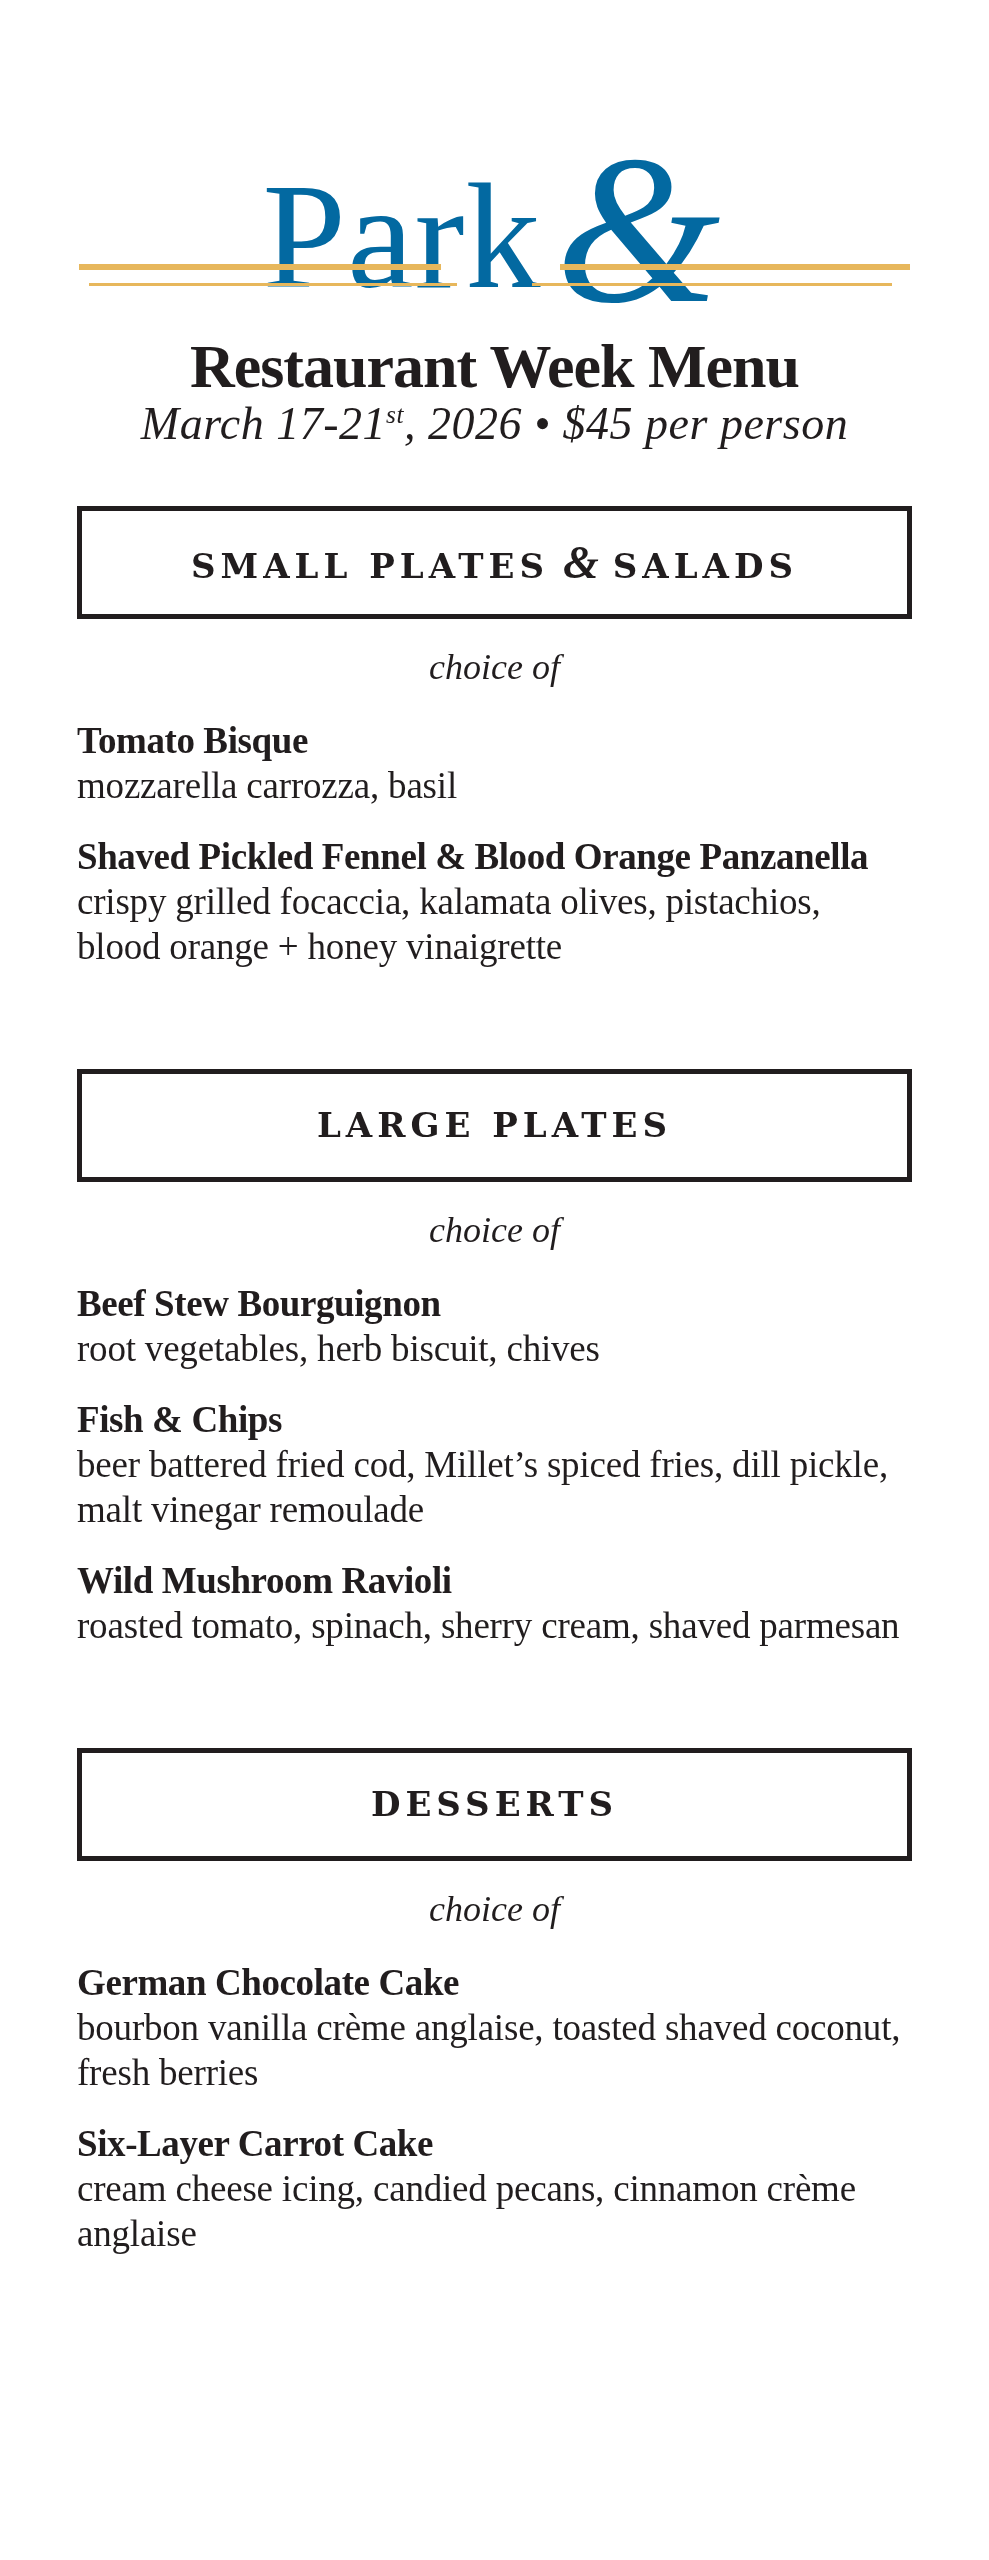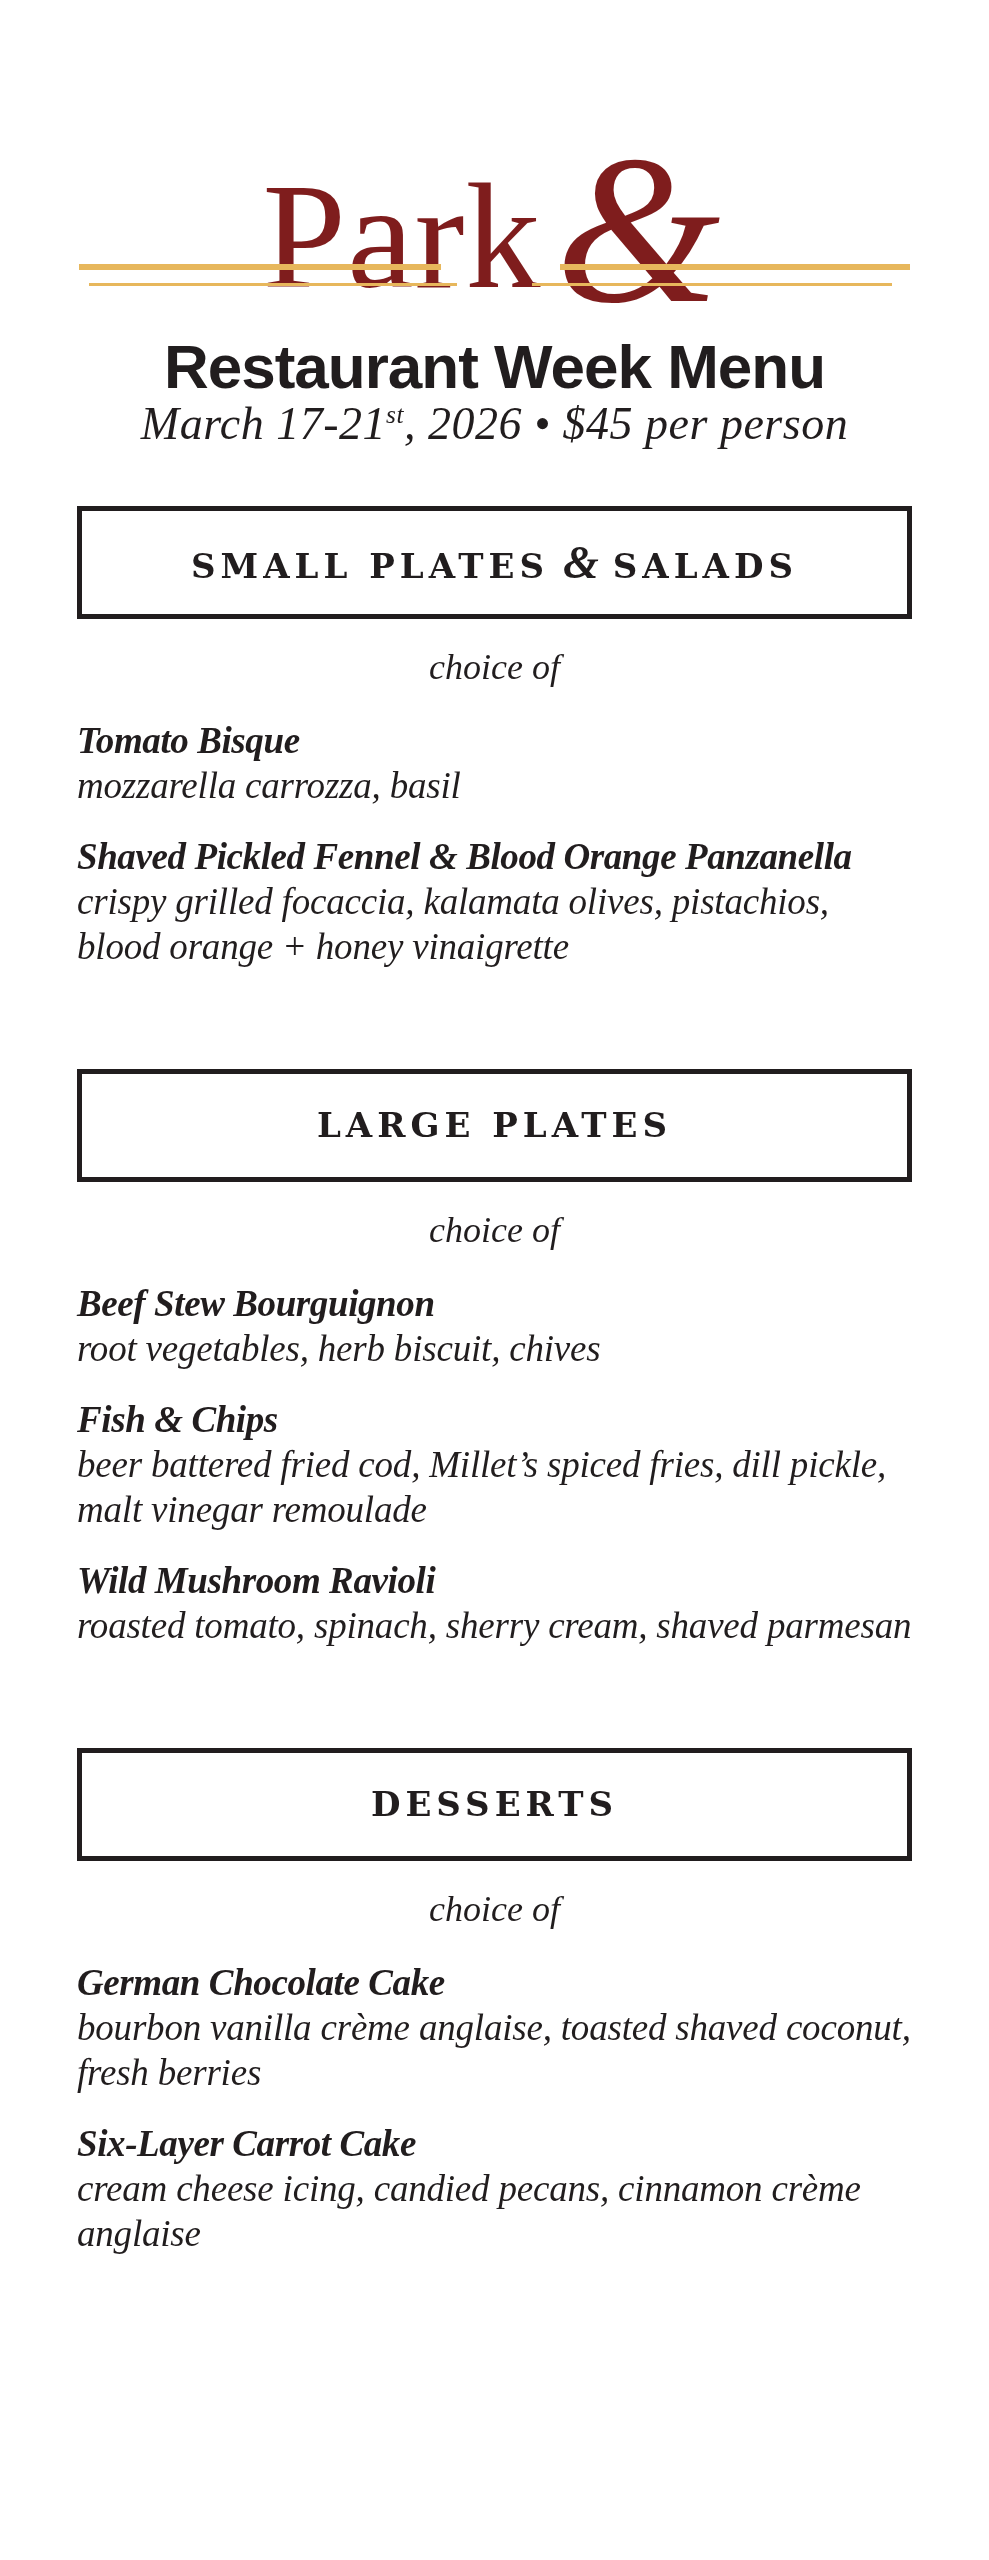--- a/index.html
+++ b/index.html
@@ -26,21 +26,21 @@
   .logo-wrap {
     position: relative;
     margin-top: 84px;
     height: 214px;
   }
   .logo-text {
     display: flex;
     justify-content: center;
     align-items: baseline;
     padding-top: 26px;
-    color: #7f1d1d;
+    color: #0369a1;
     line-height: 1;
     white-space: nowrap;
   }
   .logo-word {
     font-size: 150px;
     letter-spacing: 1px;
   }
   .logo-amp {
     font-size: 212px;
     font-style: italic;
@@ -56,21 +56,21 @@
   .logo-line .thin  { height: 3px; background: #E7B75C; margin-top: 13px; }
   .logo-line-left  { left: 2px;  width: 362px; }
   .logo-line-right { right: 2px; width: 350px; }
   .logo-line-left .thin  { margin-left: 10px; width: 368px; }
   .logo-line-right .thin { margin-left: -28px; width: 360px; }
 
   
   .menu-title {
     margin-top: 36px;
     text-align: center;
-    font-family: Liberation Sans, sans-serif;
+    font-family: Liberation Serif, serif;
     font-weight: bold;
     font-size: 62px;
     line-height: 1.05;
     letter-spacing: -1px;
   }
   .menu-date {
     margin-top: 0;
     text-align: center;
     font-style: italic;
     font-size: 46px;
@@ -112,21 +112,21 @@
   }
   .choice-label {
     margin-top: 26px;
     text-align: center;
     font-style: italic;
     font-size: 36px;
     line-height: 45px;
   }
 
   
-  .menu-item { margin-top: 26px; font-style: italic; }
+  .menu-item { margin-top: 26px; }
   .menu-item.first { margin-top: 28px; }
   .item-name {
     font-weight: bold;
     font-size: 37px;
     line-height: 45px;
     letter-spacing: -0.4px;
   }
   .item-desc {
     font-size: 37px;
     line-height: 45px;

